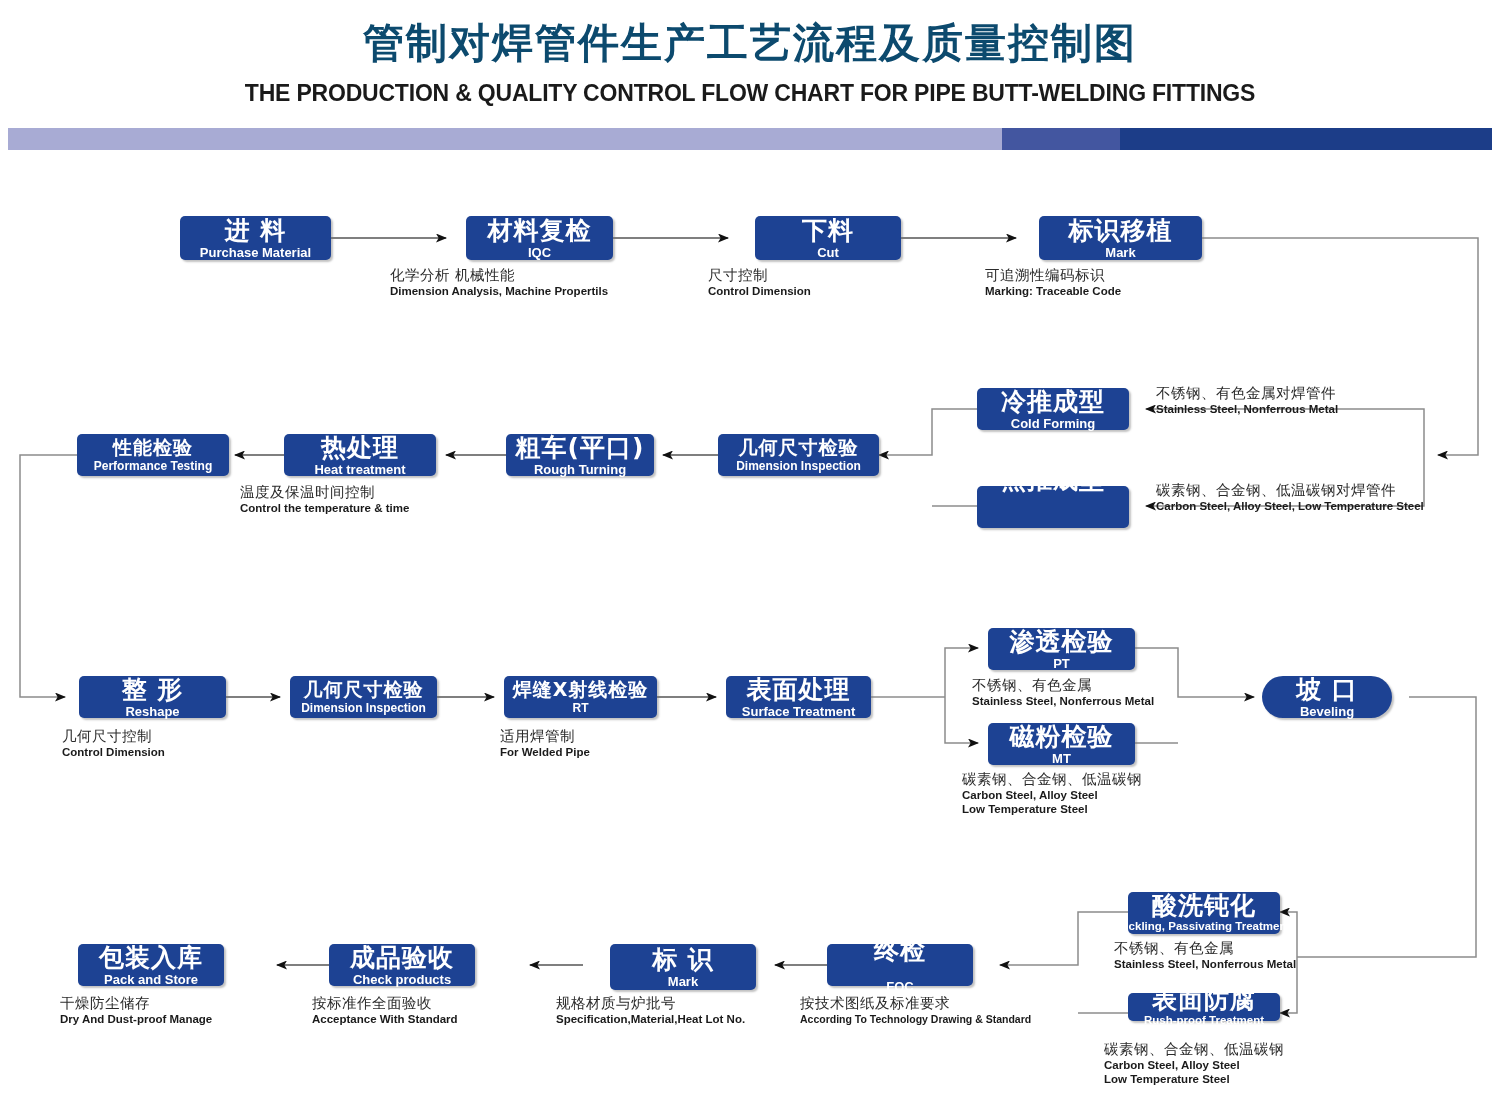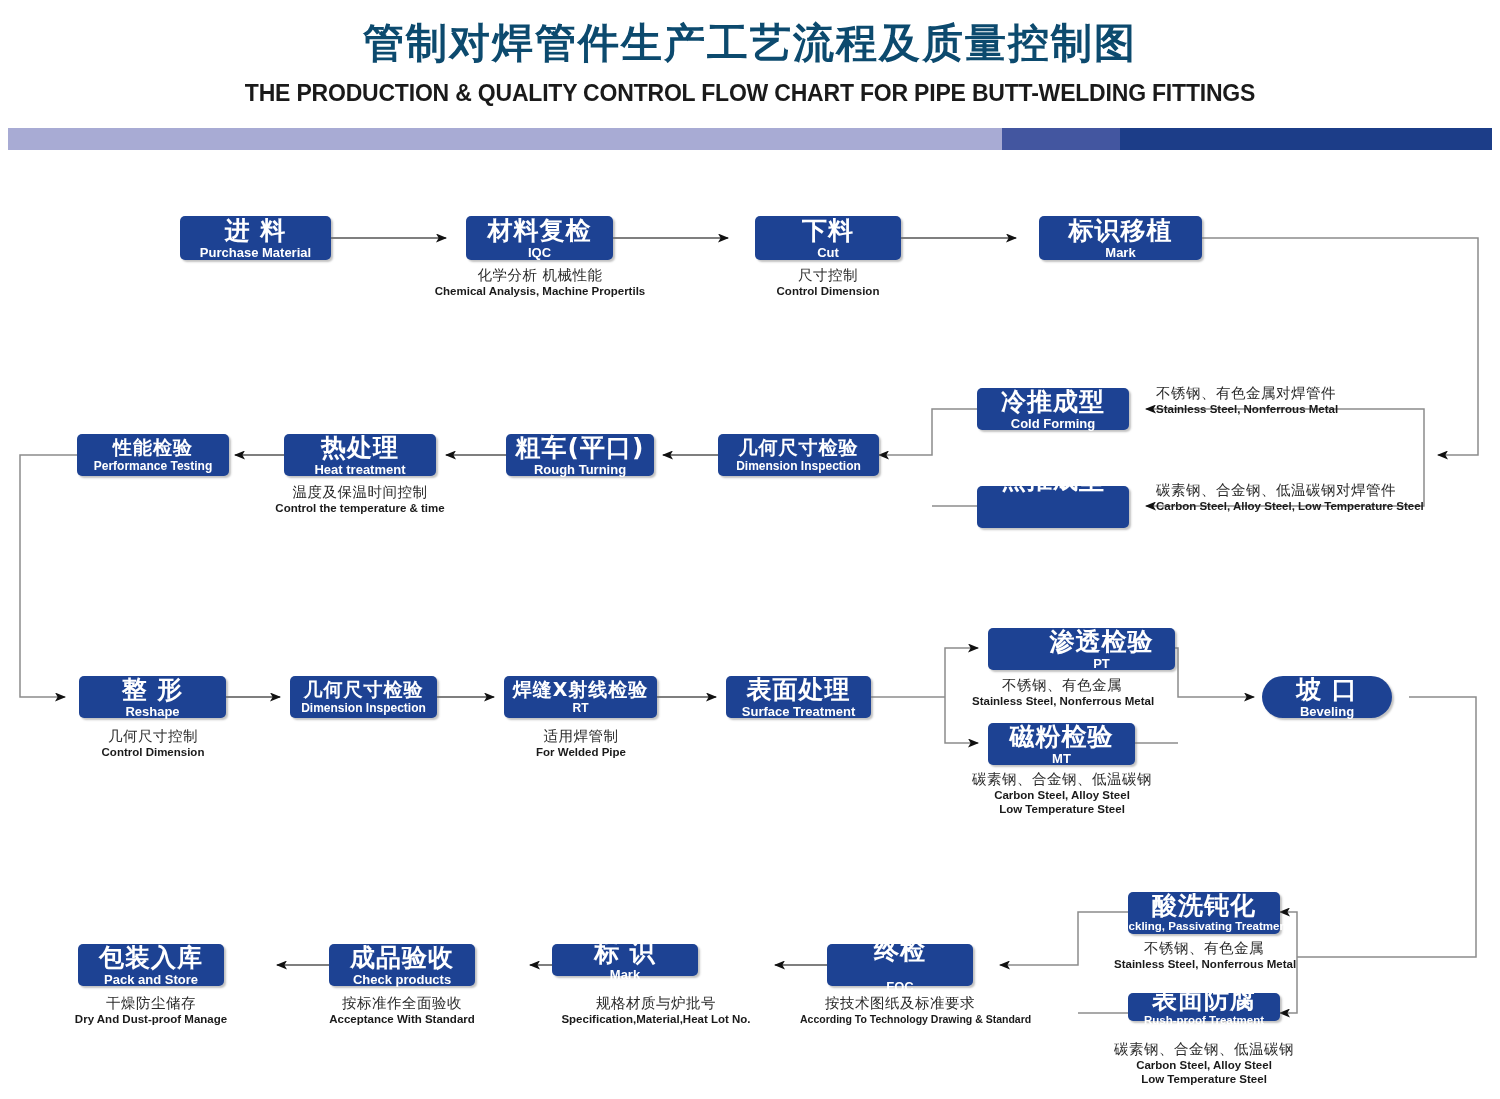--- a/index.html
+++ b/index.html
@@ -46,21 +46,21 @@
   .box .en{
     font-family:"Liberation Sans",sans-serif;
     font-size:13px;font-weight:bold;margin-top:3px;white-space:nowrap;
   }
   .box.small .cn{font-size:19px;}
   .box.small .en{font-size:12px;}
   .box.tight .en{font-size:11.5px;}
 
   
   .cap{
-    position:absolute;text-align:center;color:#262626;line-height:1.18;
+    position:absolute;color:#262626;line-height:1.18;
   }
   .cap .c1{
     font-family:"DejaVu Sans","Liberation Sans",sans-serif;
     font-size:14.5px;letter-spacing:.5px;white-space:nowrap;color:#2b2b2b;
   }
   .cap .c2{
     font-family:"Liberation Sans",sans-serif;
     font-size:11.5px;font-weight:bold;white-space:nowrap;color:#1a1a1a;margin-top:1px;
   }
   .cap.multi .c2{white-space:normal;}
@@ -134,36 +134,40 @@
     <span class="cn">进  料</span>
     <span class="en">Purchase Material</span>
   </div>
 
   <div class="box" style="left:466px;top:216px;width:147px;height:44px;">
     <span class="cn">材料复检</span>
     <span class="en">IQC</span>
   </div>
   <div class="cap" style="left:390px;top:267px;width:300px;">
     <div class="c1">化学分析 机械性能</div>
-    <div class="c2">Chemical  Analysis, Machine Propertils</div>
+    <div class="c2">Dimension  Analysis, Machine Propertils</div>
   </div>
 
   <div class="box" style="left:755px;top:216px;width:146px;height:44px;">
     <span class="cn">下料</span>
     <span class="en">Cut</span>
   </div>
   <div class="cap" style="left:708px;top:267px;width:240px;">
     <div class="c1">尺寸控制</div>
     <div class="c2">Control Dimension</div>
   </div>
 
   <div class="box" style="left:1039px;top:216px;width:163px;height:44px;">
     <span class="cn">标识移植</span>
     <span class="en">Mark</span>
   </div>
+  <div class="cap" style="left:985px;top:267px;width:272px;">
+    <div class="c1">可追溯性编码标识</div>
+    <div class="c2">Marking: Traceable  Code</div>
+  </div>
 
   <div class="box" style="left:977px;top:388px;width:152px;height:42px;">
     <span class="cn">冷推成型</span>
     <span class="en">Cold Forming</span>
   </div>
   <div class="cap lft" style="left:1156px;top:385px;width:330px;">
     <div class="c1">不锈钢、有色金属对焊管件</div>
     <div class="c2">Stainless Steel, Nonferrous Metal</div>
   </div>
 
@@ -221,21 +225,21 @@
   <div class="cap" style="left:500px;top:728px;width:162px;">
     <div class="c1">适用焊管制</div>
     <div class="c2">For  Welded  Pipe</div>
   </div>
 
   <div class="box" style="left:726px;top:676px;width:145px;height:42px;">
     <span class="cn">表面处理</span>
     <span class="en">Surface  Treatment</span>
   </div>
 
-  <div class="box" style="left:988px;top:628px;width:147px;height:42px;padding-left:40px;">
+  <div class="box" style="left:988px;top:628px;width:147px;height:42px;">
     <span class="cn">渗透检验</span>
     <span class="en">PT</span>
   </div>
   <div class="cap" style="left:972px;top:677px;width:180px;">
     <div class="c1">不锈钢、有色金属</div>
     <div class="c2">Stainless Steel, Nonferrous Metal</div>
   </div>
 
   <div class="box" style="left:988px;top:723px;width:147px;height:42px;">
     <span class="cn">磁粉检验</span>
@@ -273,21 +277,21 @@
 
   <div class="box" style="left:827px;top:944px;width:146px;height:42px;gap:14px;">
     <span class="cn">终检</span>
     <span class="en">FQC</span>
   </div>
   <div class="cap" style="left:800px;top:995px;width:200px;">
     <div class="c1">按技术图纸及标准要求</div>
     <div class="c2" style="font-size:10.5px;">According To Technology Drawing &amp; Standard</div>
   </div>
 
-  <div class="box" style="left:552px;top:944px;width:146px;height:32px;">
+  <div class="box" style="left:610px;top:944px;width:146px;height:46px;">
     <span class="cn">标  识</span>
     <span class="en">Mark</span>
   </div>
   <div class="cap" style="left:556px;top:995px;width:200px;">
     <div class="c1">规格材质与炉批号</div>
     <div class="c2">Specification,Material,Heat Lot No.</div>
   </div>
 
   <div class="box" style="left:329px;top:944px;width:146px;height:42px;">
     <span class="cn">成品验收</span>

